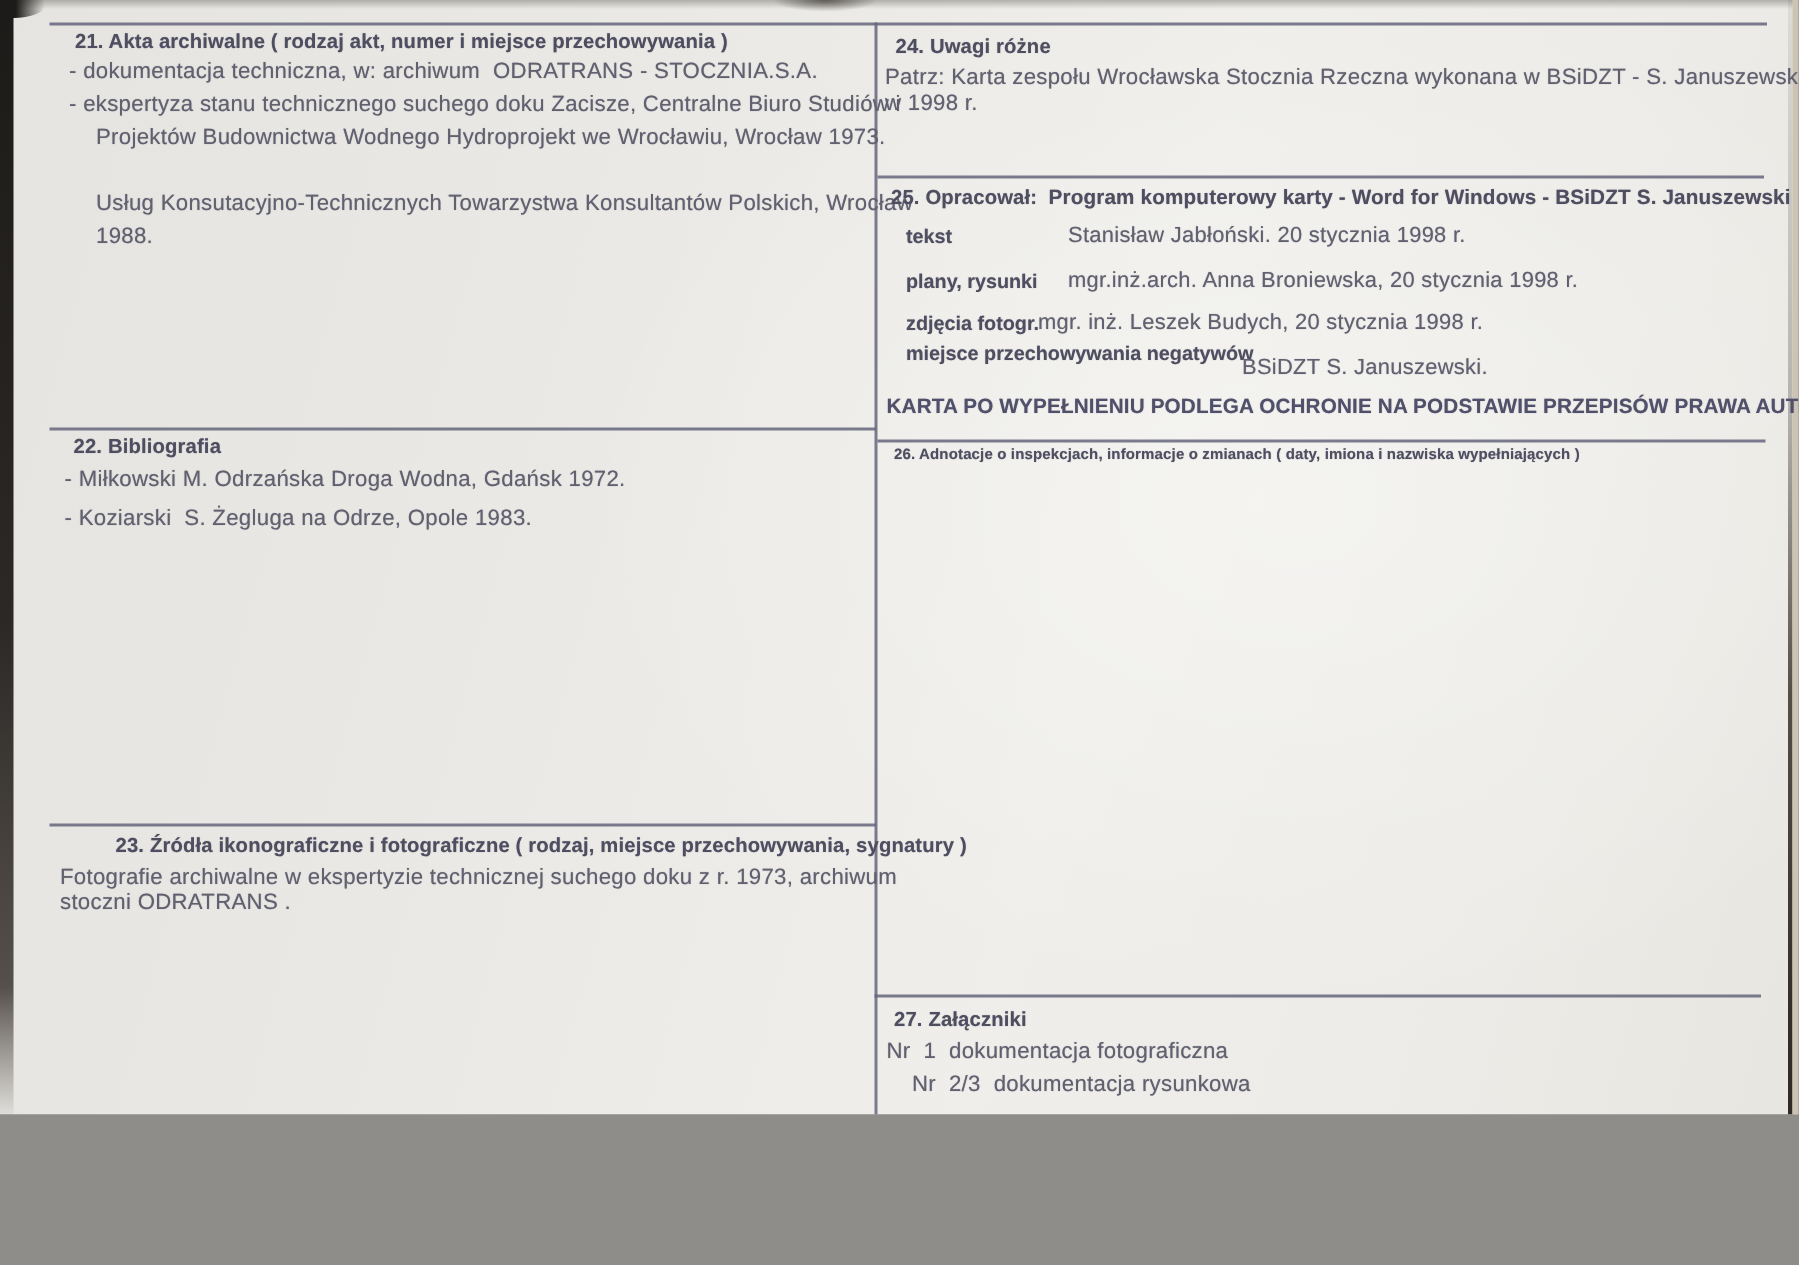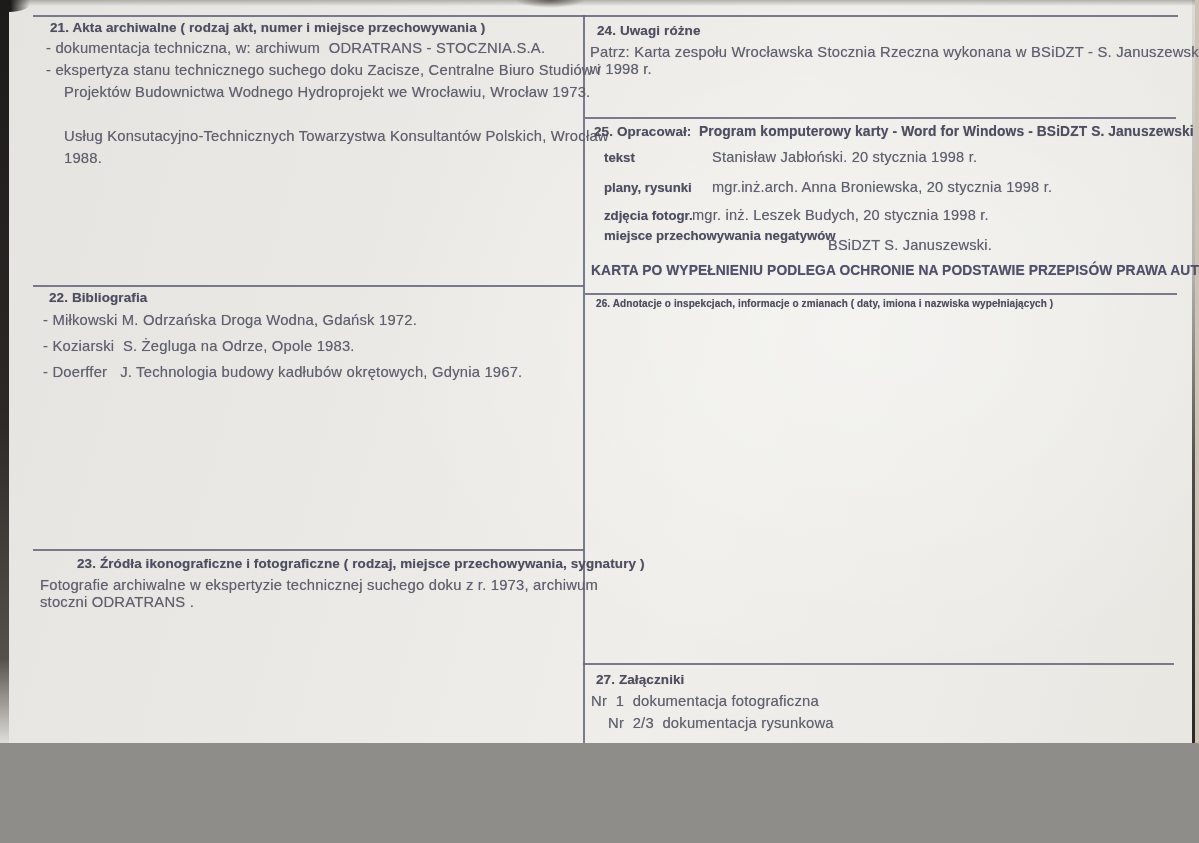--- a/index.html
+++ b/index.html
@@ -55,21 +55,20 @@
   <div class="t h" style="left:50px; top:20px;">21. Akta archiwalne ( rodzaj akt, numer i miejsce przechowywania )</div>
   <div class="t b" style="left:46px; top:40px;">- dokumentacja techniczna, w: archiwum  ODRATRANS - STOCZNIA.S.A.</div>
   <div class="t b" style="left:46px; top:62px;">- ekspertyza stanu technicznego suchego doku Zacisze, Centralne Biuro Studiów i</div>
   <div class="t b" style="left:64px; top:84px;">Projektów Budownictwa Wodnego Hydroprojekt we Wrocławiu, Wrocław 1973.</div>
   <div class="t b" style="left:64px; top:128px;">Usług Konsutacyjno-Technicznych Towarzystwa Konsultantów Polskich, Wrocław</div>
   <div class="t b" style="left:64px; top:150px;">1988.</div>
 
   <div class="t h" style="left:49px; top:290px;">22. Bibliografia</div>
   <div class="t b" style="left:43px; top:312px;">- Miłkowski M. Odrzańska Droga Wodna, Gdańsk 1972.</div>
   <div class="t b" style="left:43px; top:338px;">- Koziarski  S. Żegluga na Odrze, Opole 1983.</div>
-  <div class="t b" style="left:43px; top:364px;">- Doerffer   J. Technologia budowy kadłubów okrętowych, Gdynia 1967.</div>
 
   <div class="t h" style="left:48px; top:556px;margin-left:29px;">23. Źródła ikonograficzne i fotograficzne ( rodzaj, miejsce przechowywania, sygnatury )</div>
   <div class="t b" style="left:40px; top:577px;">Fotografie archiwalne w ekspertyzie technicznej suchego doku z r. 1973, archiwum</div>
   <div class="t b" style="left:40px; top:594px;">stoczni ODRATRANS .</div>
 
   <div class="t h" style="left:597px; top:23px;">24. Uwagi różne</div>
   <div class="t b" style="left:590px; top:44px;">Patrz: Karta zespołu Wrocławska Stocznia Rzeczna wykonana w BSiDZT - S. Januszewski</div>
   <div class="t b" style="left:590px; top:61px;">w 1998 r.</div>
 
   <div class="t h" style="left:594px; top:124px;">25. Opracował:</div>

